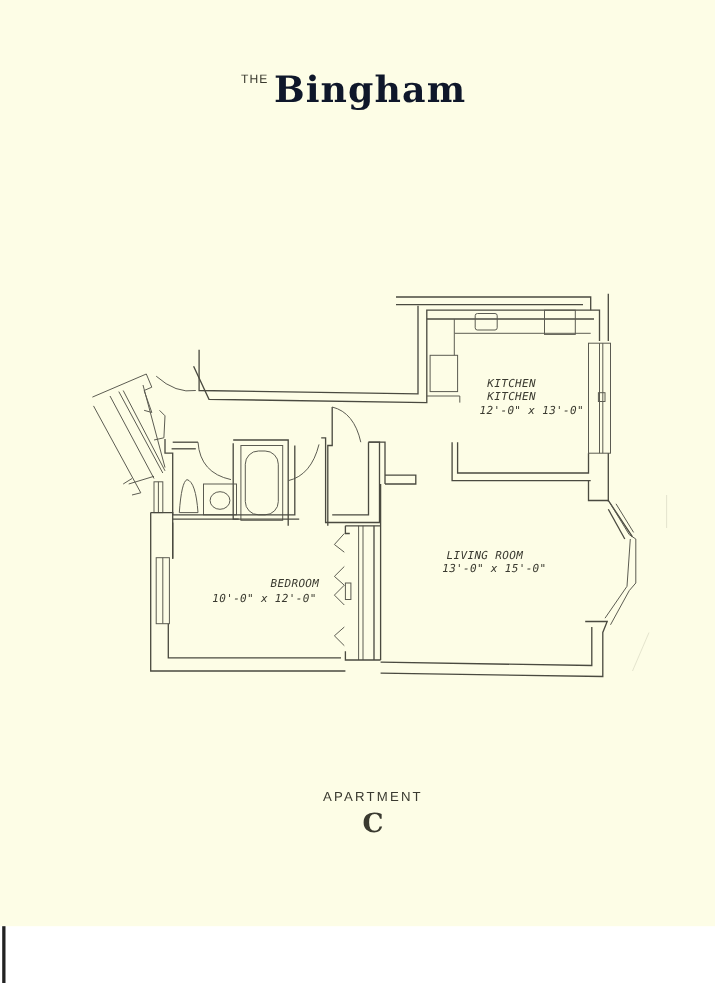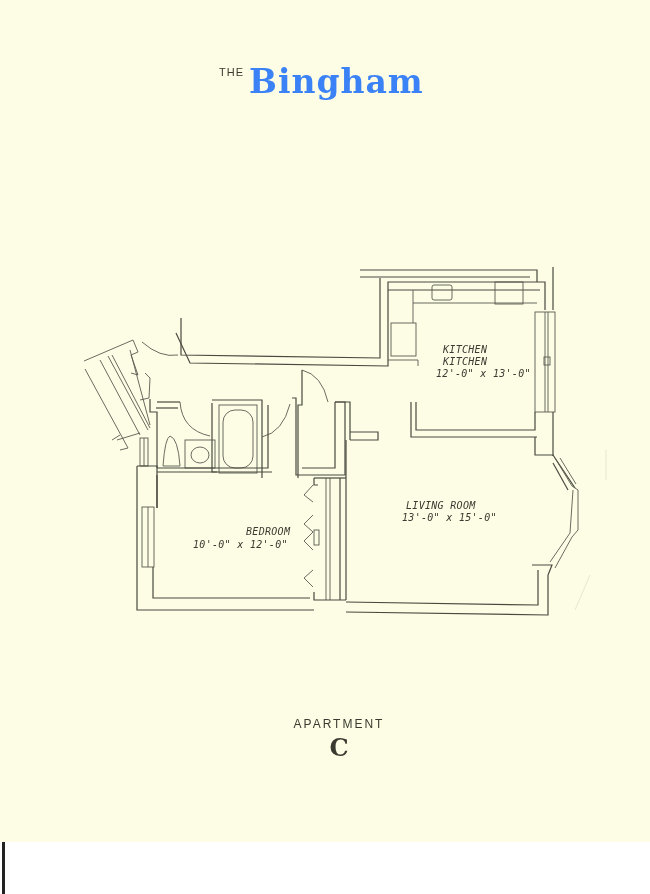--- a/index.html
+++ b/index.html
@@ -20,21 +20,21 @@
     position: absolute; top: 62px; left: 0; width: 518px; height: 44px; text-decoration: underline;
   }
   .title-the {
     position: absolute; left: 219px; top: 4px;
     font-family: "Liberation Sans", sans-serif; font-size: 11px;
     letter-spacing: 1px; color: #3a3a2e;
   }
   .title-name {
     position: absolute; left: 249px; top: 0px;
     font-family: "DejaVu Serif", serif; font-size: 33px; font-weight: bold;
-    color: #3b82f6; letter-spacing: 1px;
+    color: #0f172a; letter-spacing: 1px;
   }
   .plan {
     position: absolute; left: 0; top: 0; width: 650px; height: 842px;
   }
   .plan svg { width: 650px; height: 842px; }
   .wall { fill: none; stroke: #4a4a40; stroke-width: 1.2; }
   .thin { fill: none; stroke: #5a5a50; stroke-width: 0.9; }
   .room-label {
     position: absolute; font-family: "DejaVu Sans Mono", monospace;
     font-size: 10px; color: #3a3a30; line-height: 12px;

